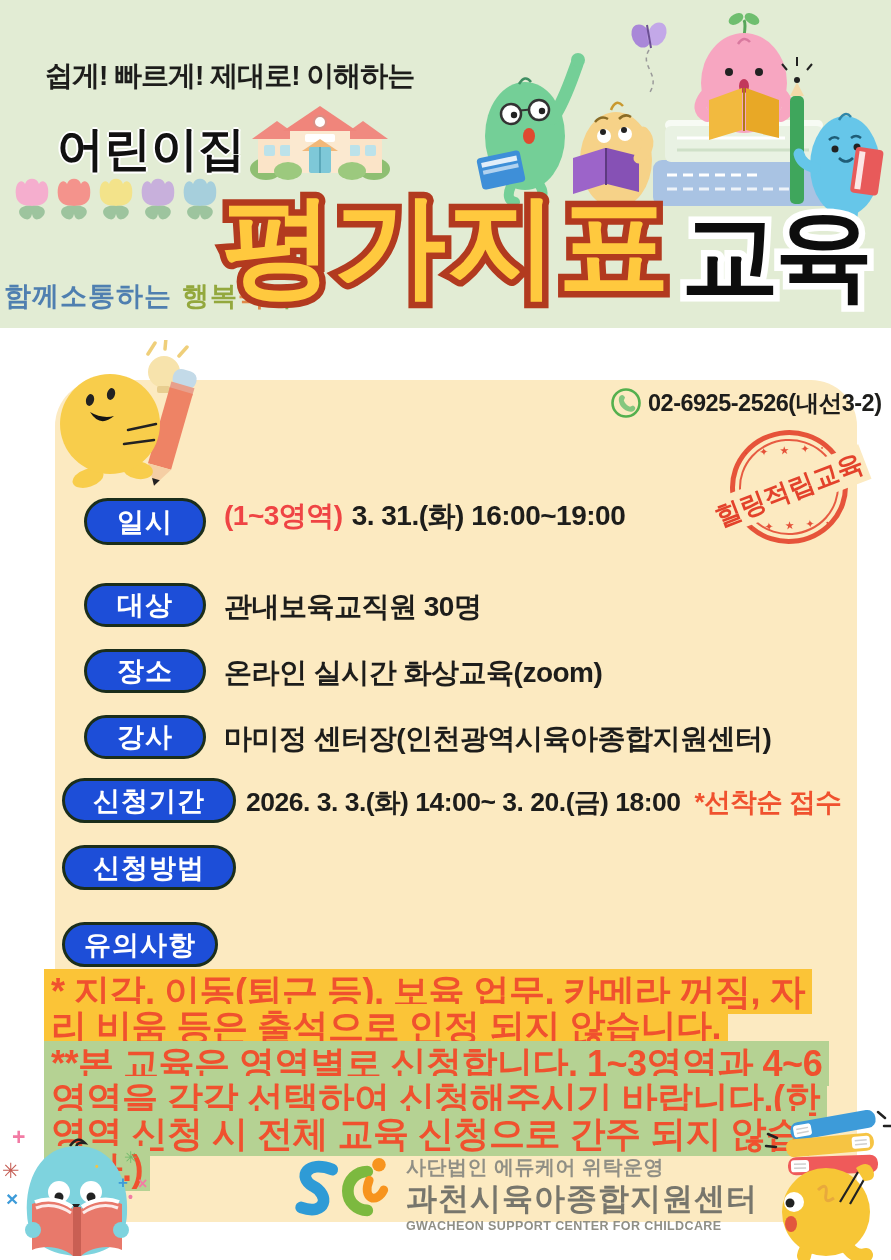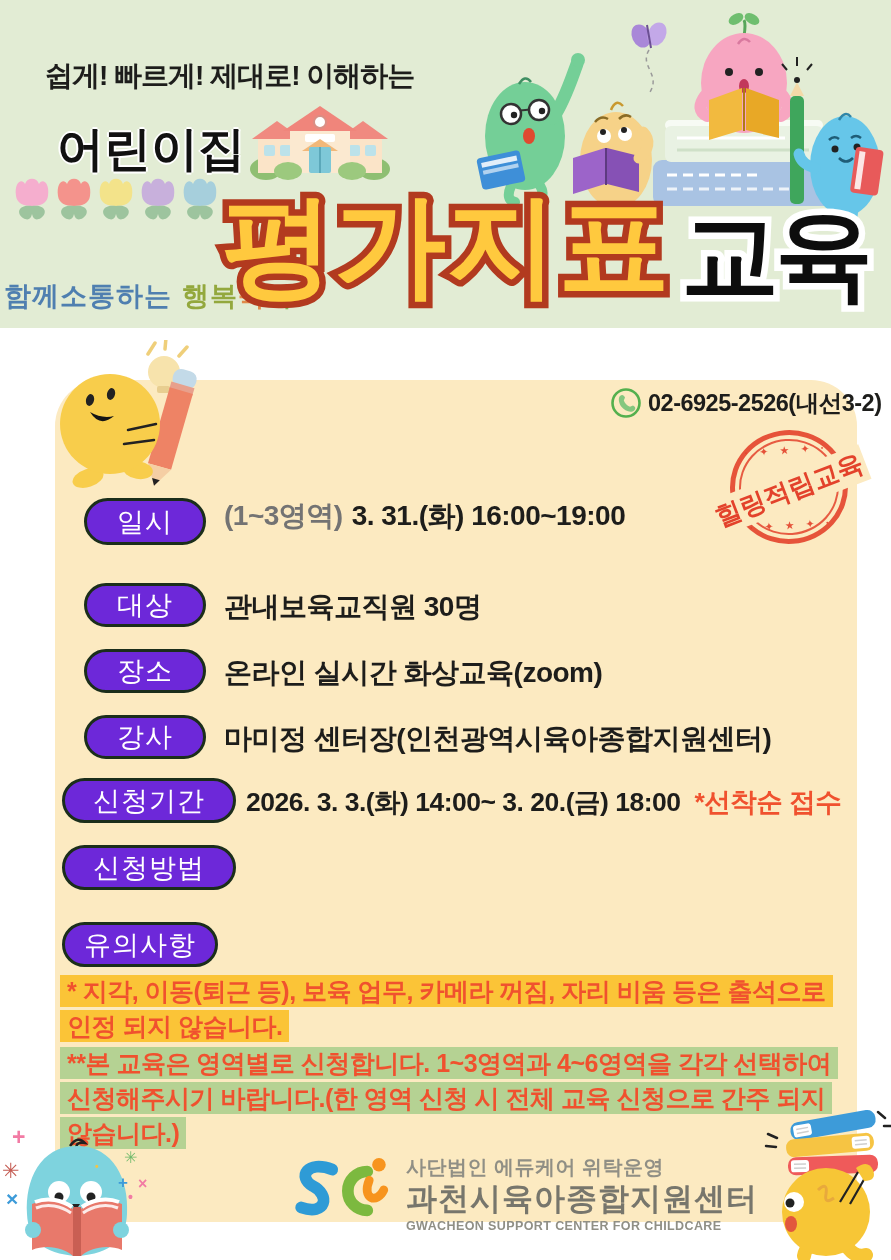--- a/index.html
+++ b/index.html
@@ -40,42 +40,42 @@
   .stamp { position:absolute; left:722px; top:428px; width:134px; height:118px; transform:rotate(-4deg); }
   .stamp-ring { position:absolute; left:8px; right:8px; top:2px; bottom:2px; border:5px solid #E3422B; border-radius:50%; opacity:.9; }
   .stamp-ring-inner { position:absolute; left:17px; right:17px; top:11px; bottom:11px; border:2px solid #E3422B; border-radius:50%; opacity:.85; }
   .stamp-stars { position:absolute; width:100%; text-align:center; color:#E3422B; font-size:11px; font-weight:900; letter-spacing:4px; opacity:.9; }
   .stamp-stars.top { top:16px; }
   .stamp-stars.bottom { bottom:14px; }
   .stamp-text { position:absolute; left:-14px; right:-14px; top:44px; text-align:center; transform:rotate(-17deg);
                 background:#FCEAC1; color:#E3422B; font-weight:900; font-size:26px; letter-spacing:0; padding:1px 0; }
 
   .pill { position:absolute; display:flex; align-items:center; justify-content:center;
-          background:#6d28d9; border:3.5px solid #1b2e1b; border-radius:26px;
-          color:#fff; font-weight:400; font-size:27px; letter-spacing:1px; }
+          background:#1d4ed8; border:3.5px solid #1b2e1b; border-radius:26px;
+          color:#fff; font-weight:700; font-size:27px; letter-spacing:1px; }
   .pill-datetime   { left:84px; top:498px; width:122px; height:47px; }
   .pill-audience   { left:84px; top:583px; width:122px; height:44px; }
   .pill-place      { left:84px; top:649px; width:122px; height:44px; }
   .pill-instructor { left:84px; top:715px; width:122px; height:44px; }
   .pill-period     { left:62px; top:778px; width:174px; height:45px; }
   .pill-method     { left:62px; top:845px; width:174px; height:45px; }
   .pill-notice     { left:62px; top:922px; width:156px; height:45px; }
 
   .row-text { position:absolute; font-size:28px; font-weight:700; color:#1d1d1b; letter-spacing:-0.5px; white-space:nowrap; }
   .txt-datetime { left:224px; top:497px; line-height:37px; }
-  .tag-blue { color:#737373; margin-right:9px; }
+  .tag-blue { color:#ef4444; margin-right:9px; }
   .txt-audience   { left:224px; top:588px; }
   .txt-place      { left:224px; top:654px; }
   .txt-instructor { left:224px; top:720px; }
   .txt-period     { left:246px; top:784px; font-size:26.5px; }
   .period-note { color:#F0512E; margin-left:14px; }
   .txt-method     { left:248px; top:848px; font-size:27px; line-height:37px; }
   .method-line2 { color:#F0512E; }
 
-  .warnings { position:absolute; left:60px; top:974px; width:792px; font-size:25px; font-weight:700;
+  .warnings { position:absolute; left:44px; top:974px; width:792px; font-size:36px; font-weight:700;
               color:#F0512E; line-height:35px; letter-spacing:-0.5px; word-break:break-all; }
   .warnings p { margin:0; }
   .warnings p + p { margin-top:2px; }
   .hl-yellow { background:#FBC437; padding:2px 7px; -webkit-box-decoration-break:clone; box-decoration-break:clone; }
   .hl-green  { background:#B5D293; padding:2px 7px; -webkit-box-decoration-break:clone; box-decoration-break:clone; }
 
   
   .footer { position:absolute; left:292px; top:1154px; display:flex; align-items:flex-start; }
   .footer-text { margin-left:14px; }
   .org-type { font-size:20px; font-weight:700; color:#908F85; margin-bottom:2px; letter-spacing:0.5px; }

